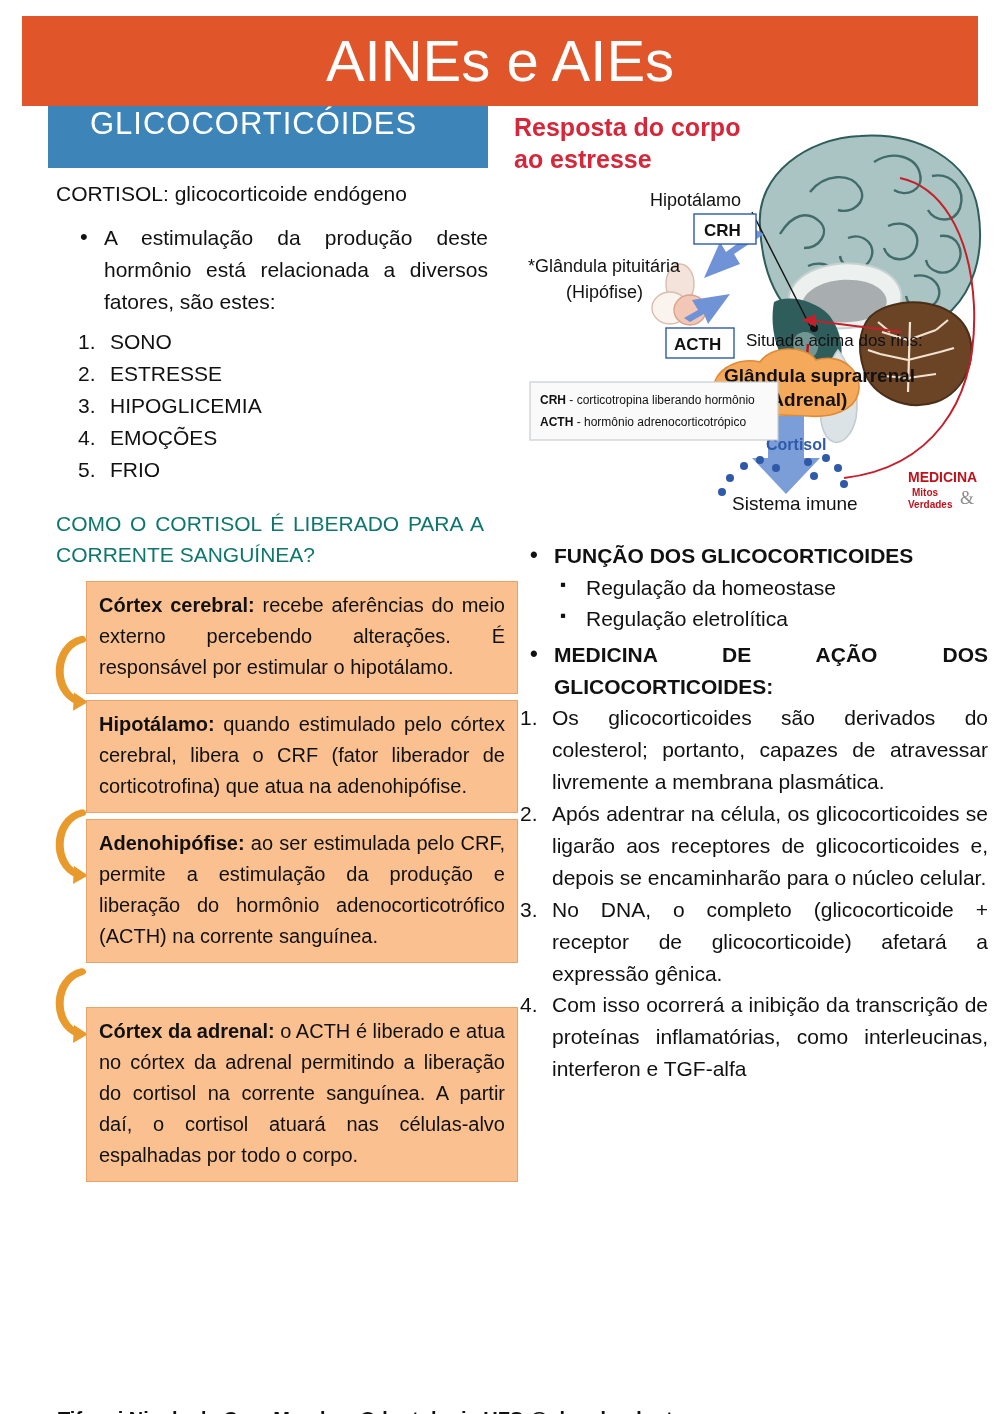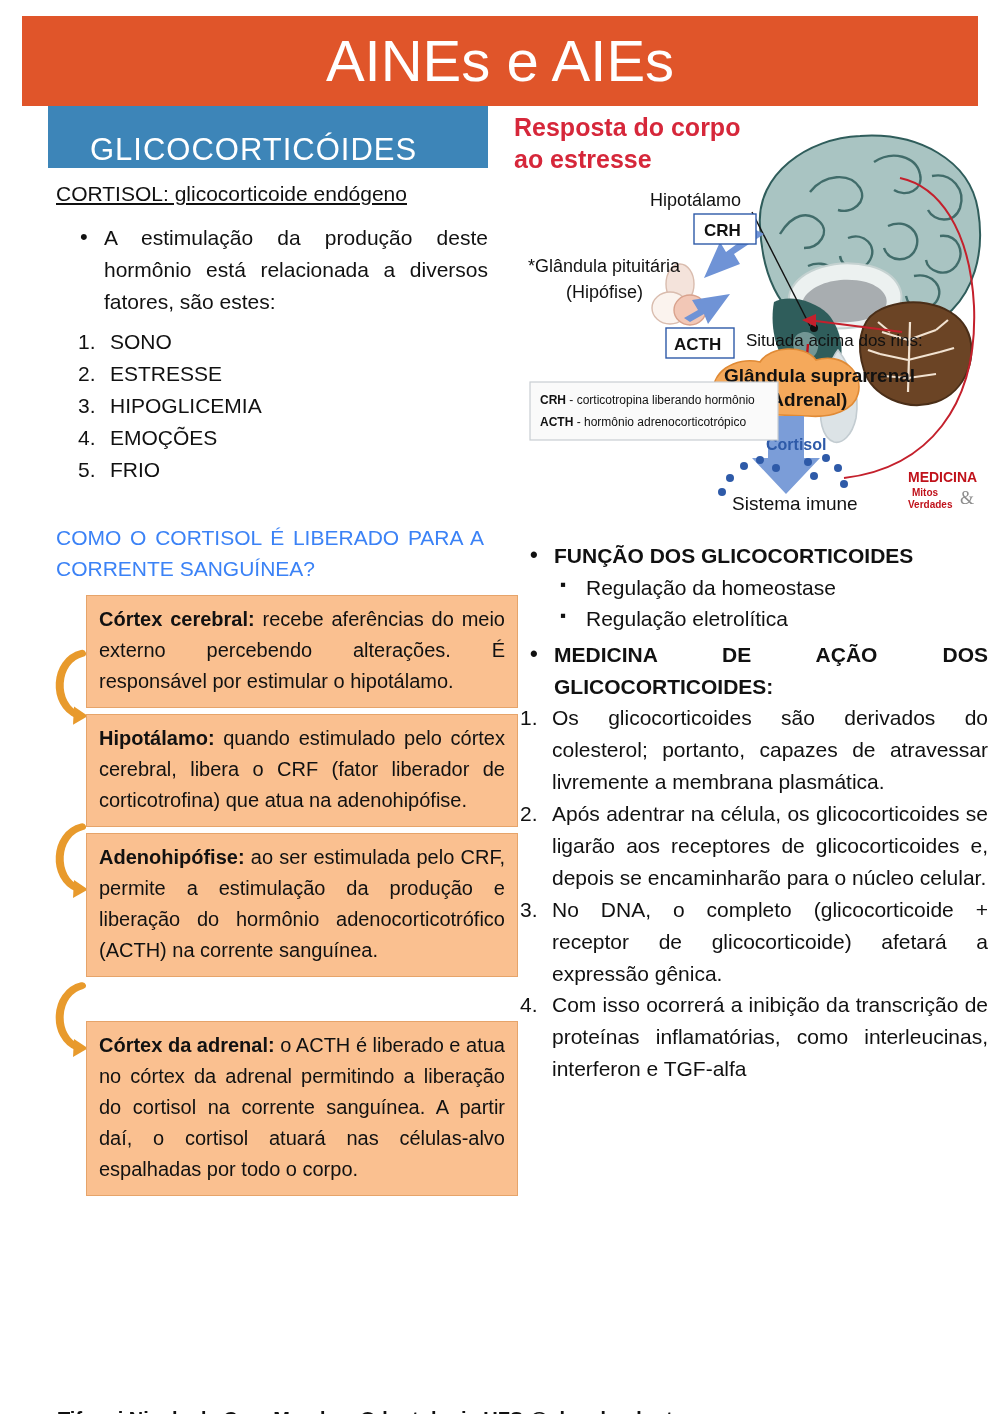--- a/index.html
+++ b/index.html
@@ -34,30 +34,30 @@
     position:absolute; left:48px; top:106px; width:440px;
   }
   .col-right{
     position:absolute; left:508px; top:106px; width:480px;
   }
 
   
   .blue-head{
     background:#3D85B8;
     height:62px;
-    display:flex; align-items:flex-end;
+    display:flex; align-items:flex-start;
     padding-left:42px;
     margin-bottom:12px;
   }
   .blue-head-text{
     color:#ffffff; font-size:31px; letter-spacing:1px; font-weight:400;
   }
 
   .lead{
-    font-size:21px; line-height:1.35; margin:6px 0 14px 8px;text-decoration:underline;
+    font-size:21px; line-height:1.35; margin:6px 0 14px 8px;
   }
 
   
   ul.plain{ list-style:none; margin:0; padding:0; }
   .bul-item{
     position:relative;
     padding-left:56px;
     font-size:21px;
     line-height:1.52;
     text-align:justify;
@@ -78,25 +78,25 @@
     padding-left:62px;
     font-size:21px; line-height:1.52;
   }
   ol.numlist > li .num{
     position:absolute; left:30px; top:0; width:28px;
     text-align:left;
   }
 
   
   .question{
-    color:#3b82f6;
+    color:#0f766e;
     font-size:21px;
     line-height:1.5;
     text-align:justify;
-    margin:36px 0 10px 8px;
+    margin:22px 0 10px 8px;
     width:428px;
   }
 
   
   .flowwrap{ position:relative; margin-left:38px; width:432px; }
   .obox{
     background:#FAC090;
     border:1px solid #E6A46A;
     padding:8px 12px 10px 12px;
     font-size:20px;

